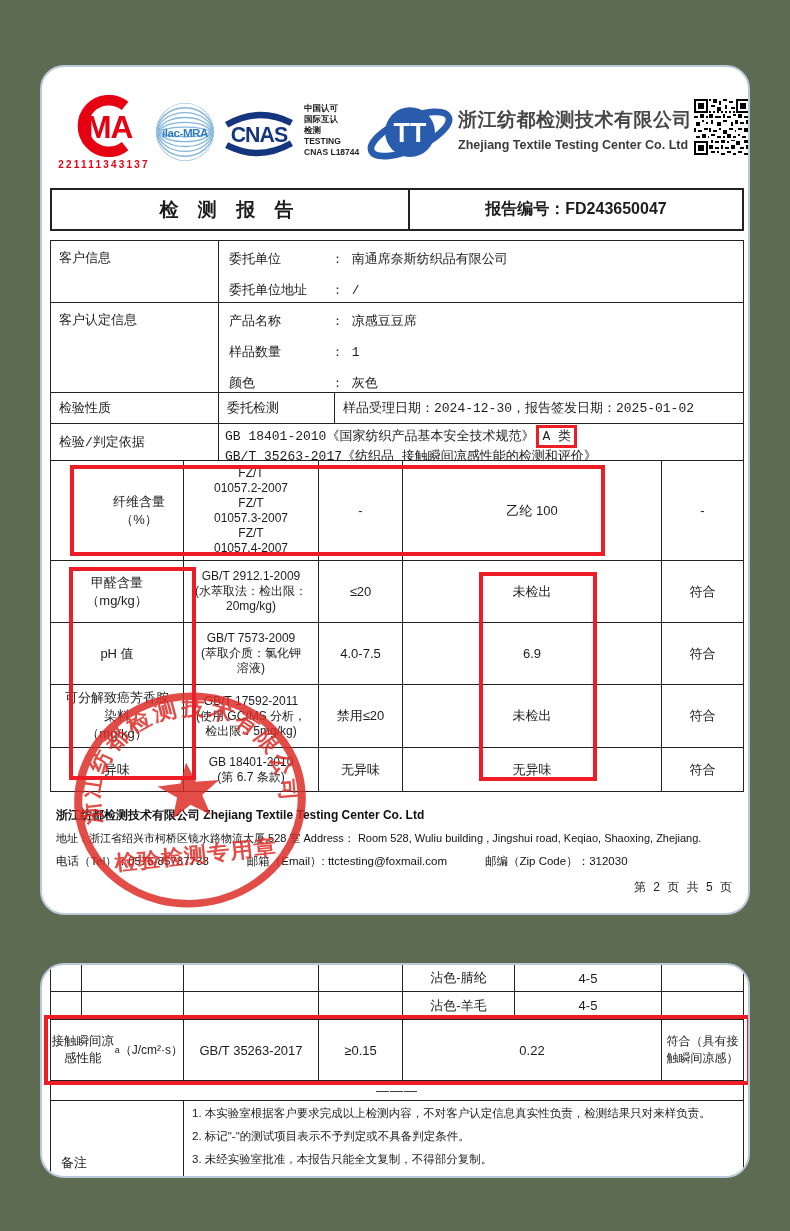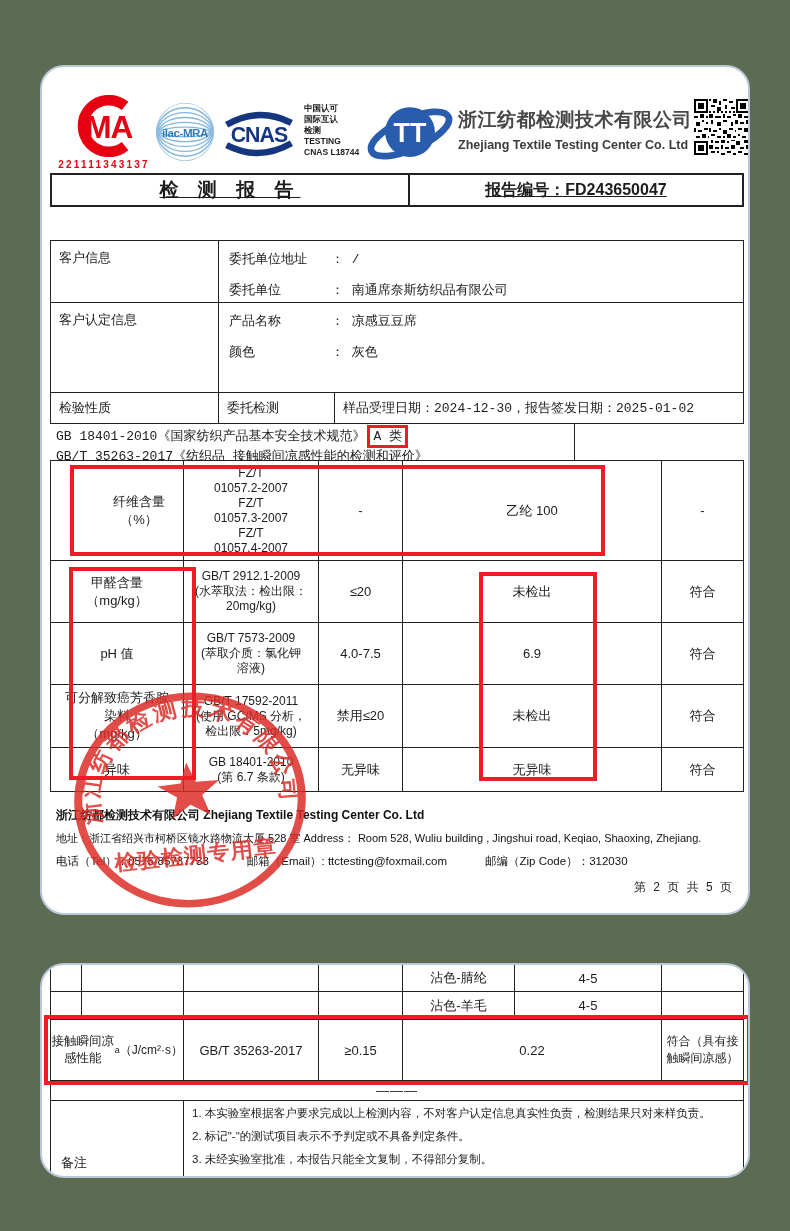--- a/index.html
+++ b/index.html
@@ -14,22 +14,22 @@
   .card1{top:65px;height:850px;}
   .card2{top:963px;height:215px;}
   .abs{position:absolute;}
   .pre{white-space:pre-line;}
   
   .cma-num{color:#e60012;font-size:10px;font-weight:700;letter-spacing:2.2px;margin-top:-2px;}
   .cnas-text{font-size:8.5px;line-height:11px;font-weight:700;color:#222;}
   .co-cn{font-size:19px;font-weight:700;color:#474747;letter-spacing:0.5px;}
   .co-en{font-size:12.5px;font-weight:700;color:#3c3c3c;margin-top:5px;}
   
-  .title-bar{position:absolute;left:8px;top:106px;width:694px;height:34px;display:flex;
-             border:2px solid #222;box-sizing:border-box;text-decoration:underline;}
+  .title-bar{position:absolute;left:8px;top:121px;width:694px;height:43px;display:flex;
+             border:2px solid #222;box-sizing:border-box;}
   .title-left{width:356px;border-right:2px solid #222;display:flex;align-items:center;justify-content:center;
               font-size:19px;font-weight:700;letter-spacing:7px;}
   .title-right{flex:1;display:flex;align-items:center;justify-content:center;font-size:16px;font-weight:700;}
   
   .grid{position:absolute;left:8px;width:694px;box-sizing:border-box;border-top:1.5px solid #222;}
   .grow{display:flex;}
   .gc{box-sizing:border-box;border-right:1.5px solid #222;border-bottom:1.5px solid #222;
       overflow:hidden;}
   .gc.first{border-left:1.5px solid #222;}
   .cen{display:flex;align-items:center;justify-content:center;text-align:center;}
@@ -126,48 +126,53 @@
   <div class="title-bar">
     <div class="title-left">检 测 报 告</div>
     <div class="title-right">报告编号：FD243650047</div>
   </div>
 
   <div class="grid" style="top:173px;font-family:Liberation Mono, monospace;">
     <div class="grow" style="height:62px;">
       <div class="gc first info-label" style="width:169px;">客户信息</div>
       <div class="gc fields" style="width:525px;">
         <div class="fline">
+            <span class="fk">委托单位</span>
+            <span class="fv">： 南通席奈斯纺织品有限公司</span>
+          </div>
+        <div class="fline">
             <span class="fk">委托单位地址</span>
             <span class="fv">： /</span>
-          </div>
-        <div class="fline">
-            <span class="fk">委托单位</span>
-            <span class="fv">： 南通席奈斯纺织品有限公司</span>
           </div>
       </div>
     </div>
     <div class="grow" style="height:90px;">
       <div class="gc first info-label" style="width:169px;">客户认定信息</div>
       <div class="gc fields" style="width:525px;">
         <div class="fline">
             <span class="fk">产品名称</span>
             <span class="fv">： 凉感豆豆席</span>
+          </div>
+        <div class="fline">
+            <span class="fk">样品数量</span>
+            <span class="fv">： 1</span>
           </div>
         <div class="fline">
             <span class="fk">颜色</span>
             <span class="fv">： 灰色</span>
           </div>
       </div>
     </div>
     <div class="grow" style="height:31px;">
       <div class="gc first" style="width:169px;font-size:13px;display:flex;align-items:center;padding-left:8px;">检验性质</div>
       <div class="gc" style="width:116px;font-size:13px;display:flex;align-items:center;padding-left:8px;">委托检测</div>
       <div class="gc" style="width:409px;font-size:13px;display:flex;align-items:center;padding-left:8px;">样品受理日期：2024-12-30，报告签发日期：2025-01-02</div>
     </div>
     <div class="grow" style="height:37px;">
+      <div class="gc first" style="width:169px;font-size:13px;display:flex;align-items:center;padding-left:8px;">检验/判定依据</div>
       <div class="gc basis" style="width:525px;">
         <div><span>GB 18401-2010《国家纺织产品基本安全技术规范》</span><span class="abox">A 类</span></div>
         <div>GB/T 35263-2017《纺织品 接触瞬间凉感性能的检测和评价》</div>
       </div>
     </div>
   </div>
 
   <div class="grid" style="top:393px;">
     <div class="grow" style="height:100px;">
       <div class="gc first cen rt-item pre" style="width:134px;padding-left:44px;">纤维含量

